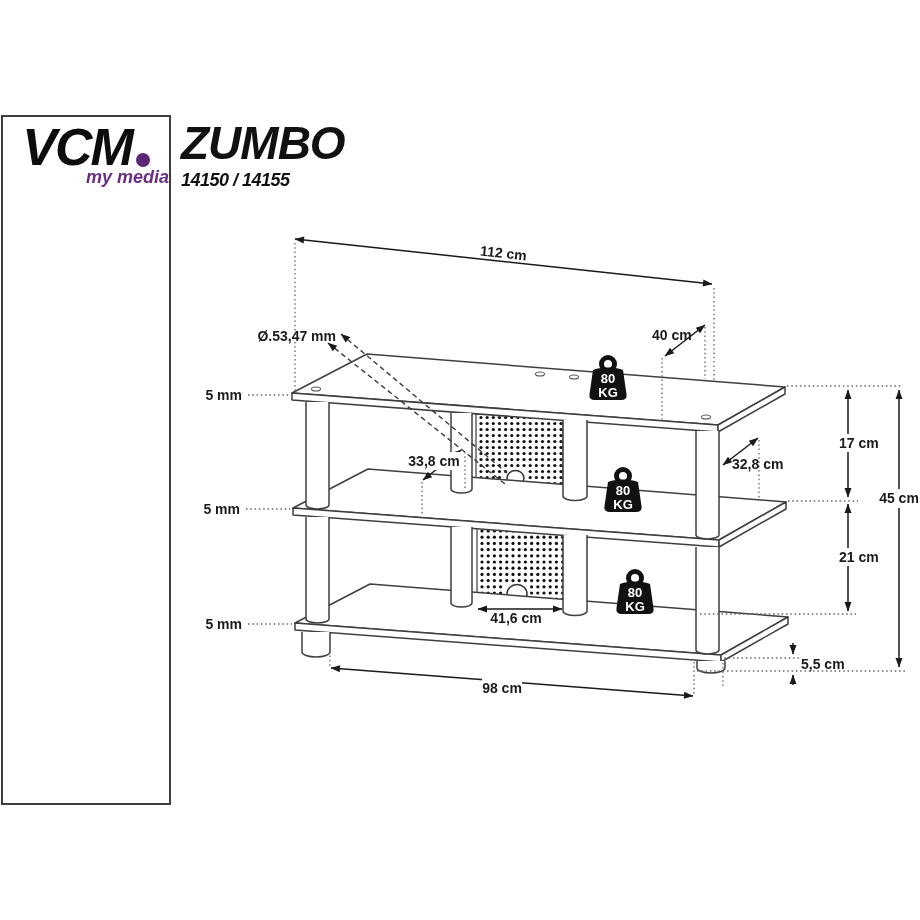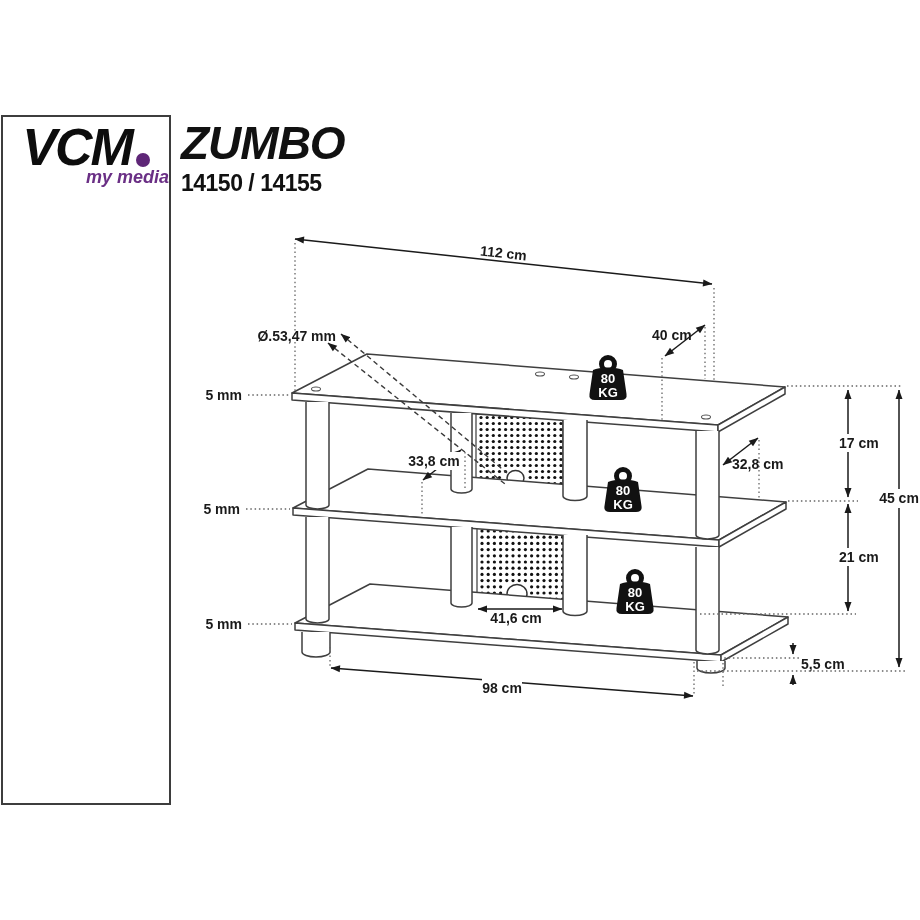--- a/index.html
+++ b/index.html
@@ -14,21 +14,21 @@
   .vcm{font-size:52px;font-weight:bold;font-style:italic;color:#0d0d0d;
     letter-spacing:-2px;line-height:1.0;}
   .vcm-dot{width:14px;height:14px;border-radius:50%;background:#5e2677;
     margin-left:4px;margin-bottom:6px;}
   .tagline{font-size:18px;font-style:italic;color:#6a2f85;text-align:right;
     margin-top:-6px;font-weight:700;}
 
   .title-block{position:absolute;left:181px;top:120px;}
   .product-title{font-size:46px;font-weight:bold;font-style:italic;color:#111;
     letter-spacing:-1px;line-height:1.0;}
-  .product-models{font-size:23px;font-weight:bold;color:#111;
+  .product-models{font-size:18px;font-weight:bold;font-style:italic;color:#111;
     margin-top:4px;letter-spacing:-0.5px;}
 
   
   .furn{fill:#ffffff;stroke:#3f3f3f;stroke-width:1.5;stroke-linejoin:round;}
   .panel{fill:#ffffff;stroke:#4a4a4a;stroke-width:1.3;}
   .hole{fill:#ffffff;stroke:#333;stroke-width:1.5;}
   .oval{fill:#ffffff;stroke:#555;stroke-width:1.1;}
   .dim{stroke:#1a1a1a;stroke-width:1.5;fill:none;}
   .ldr{stroke:#666;stroke-width:1.3;fill:none;stroke-dasharray:1.5 2.8;}
   .callout{stroke:#3a3a3a;stroke-width:1.4;fill:none;stroke-dasharray:5 3.5;}

